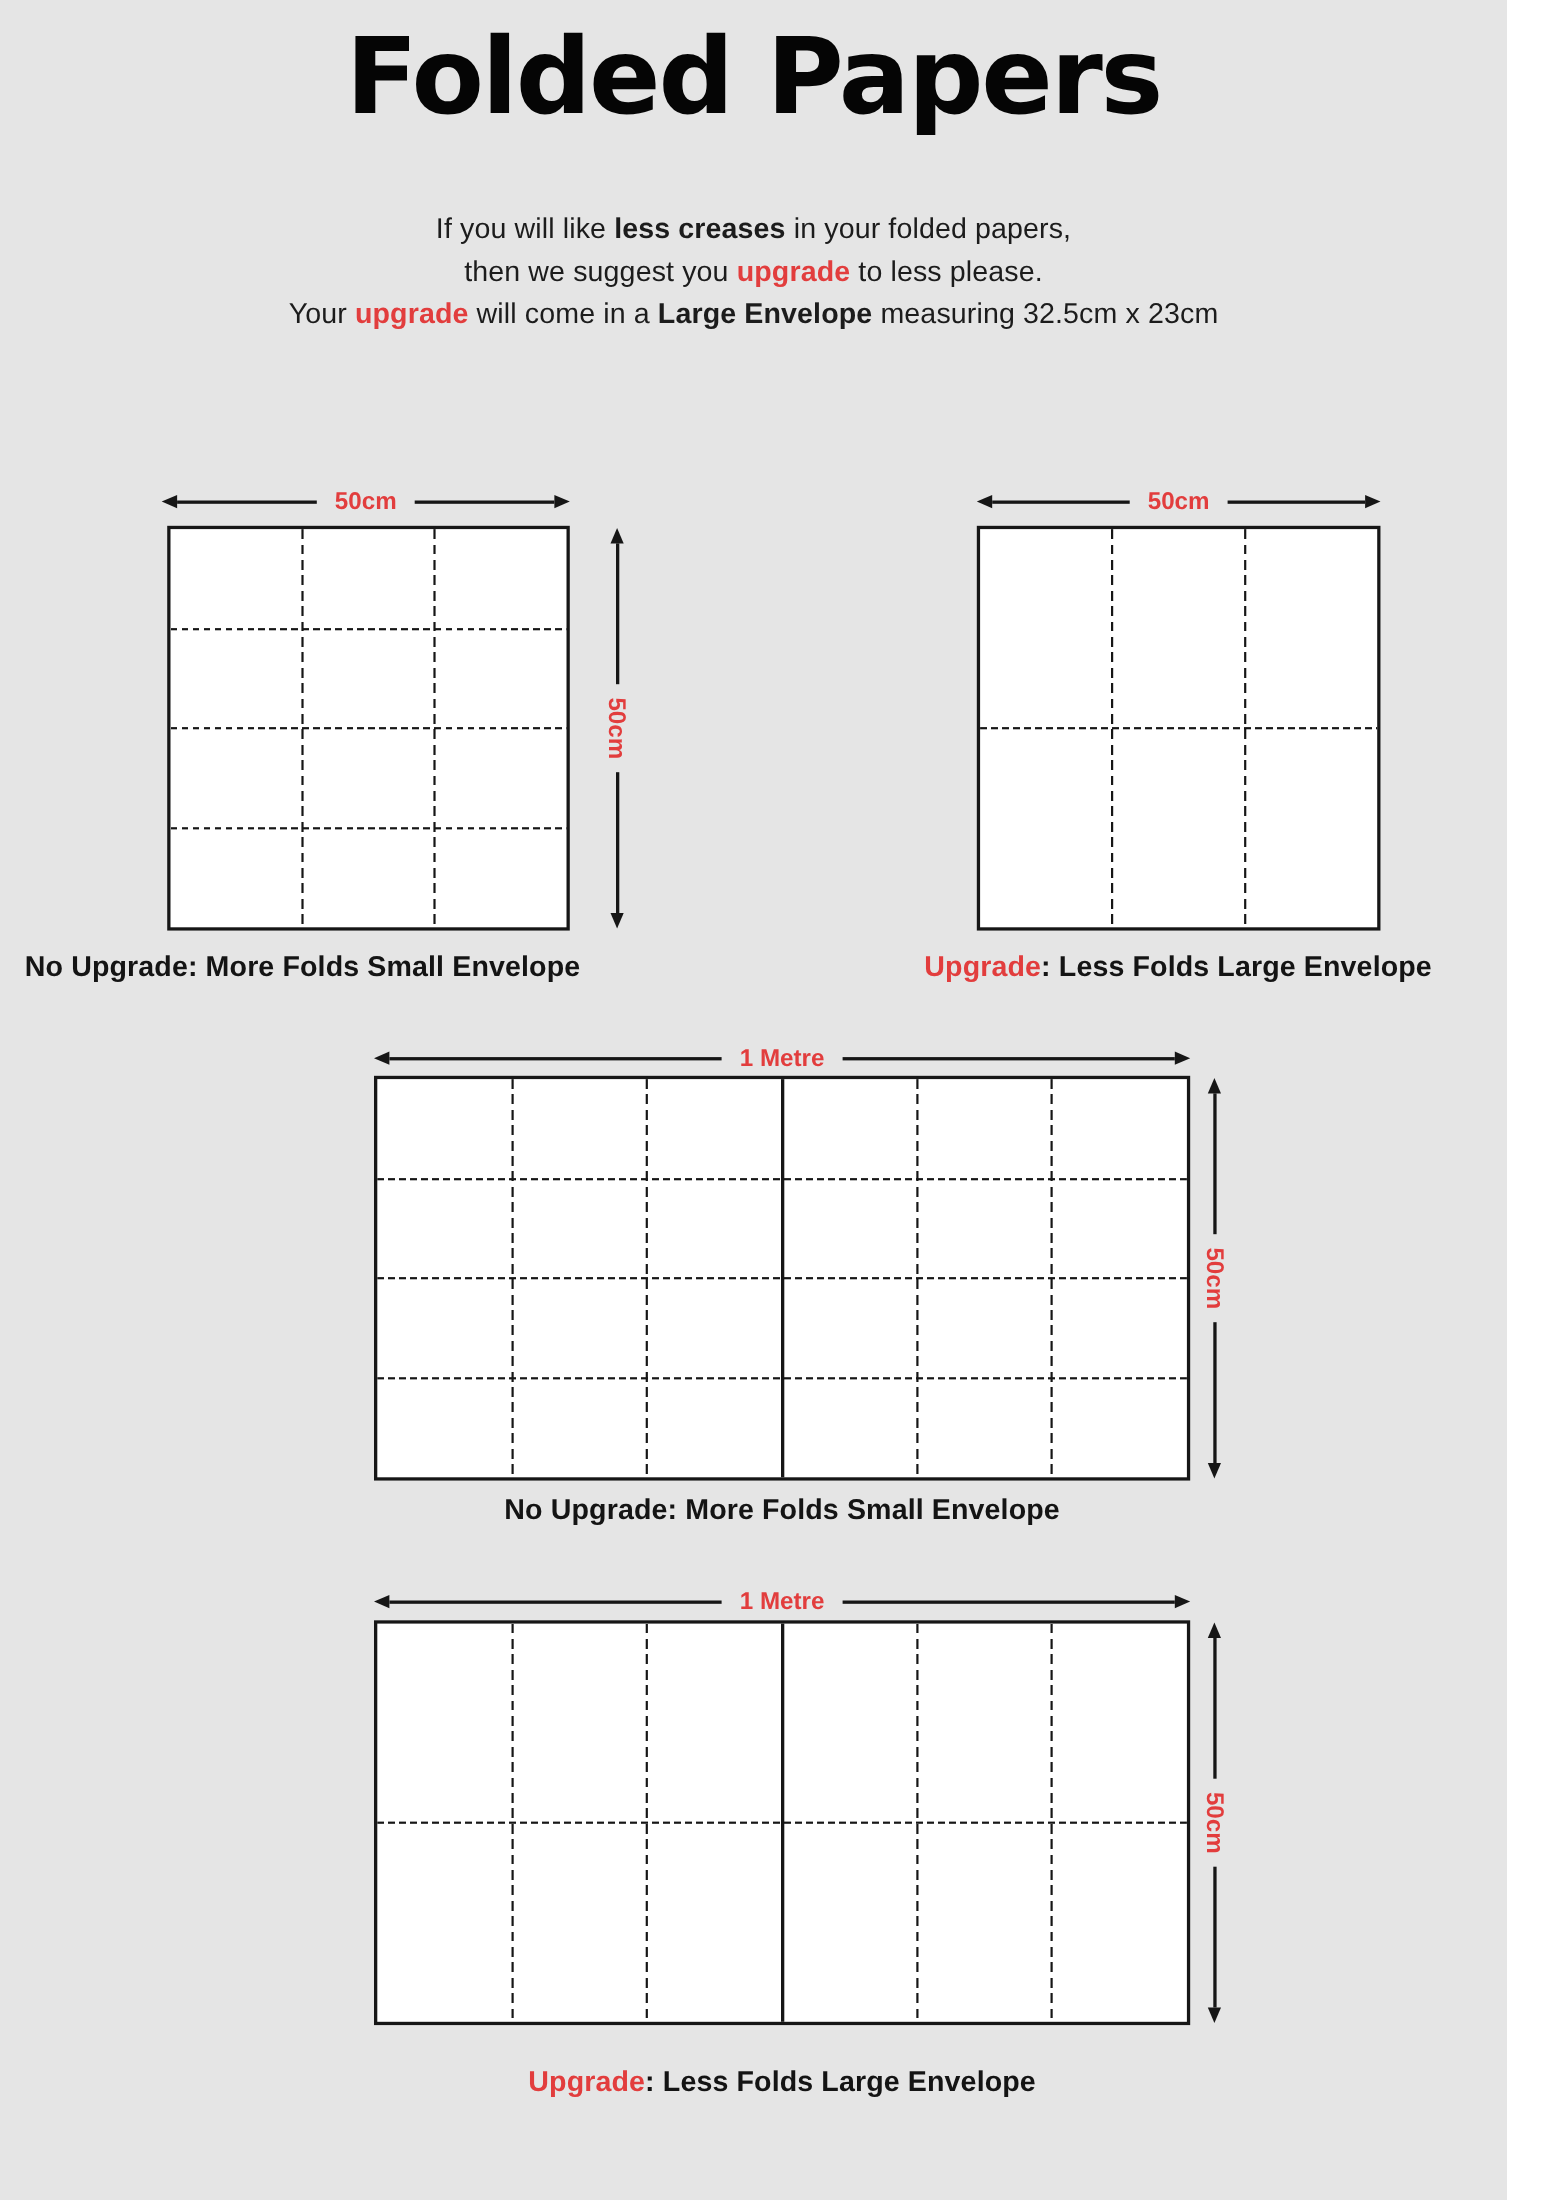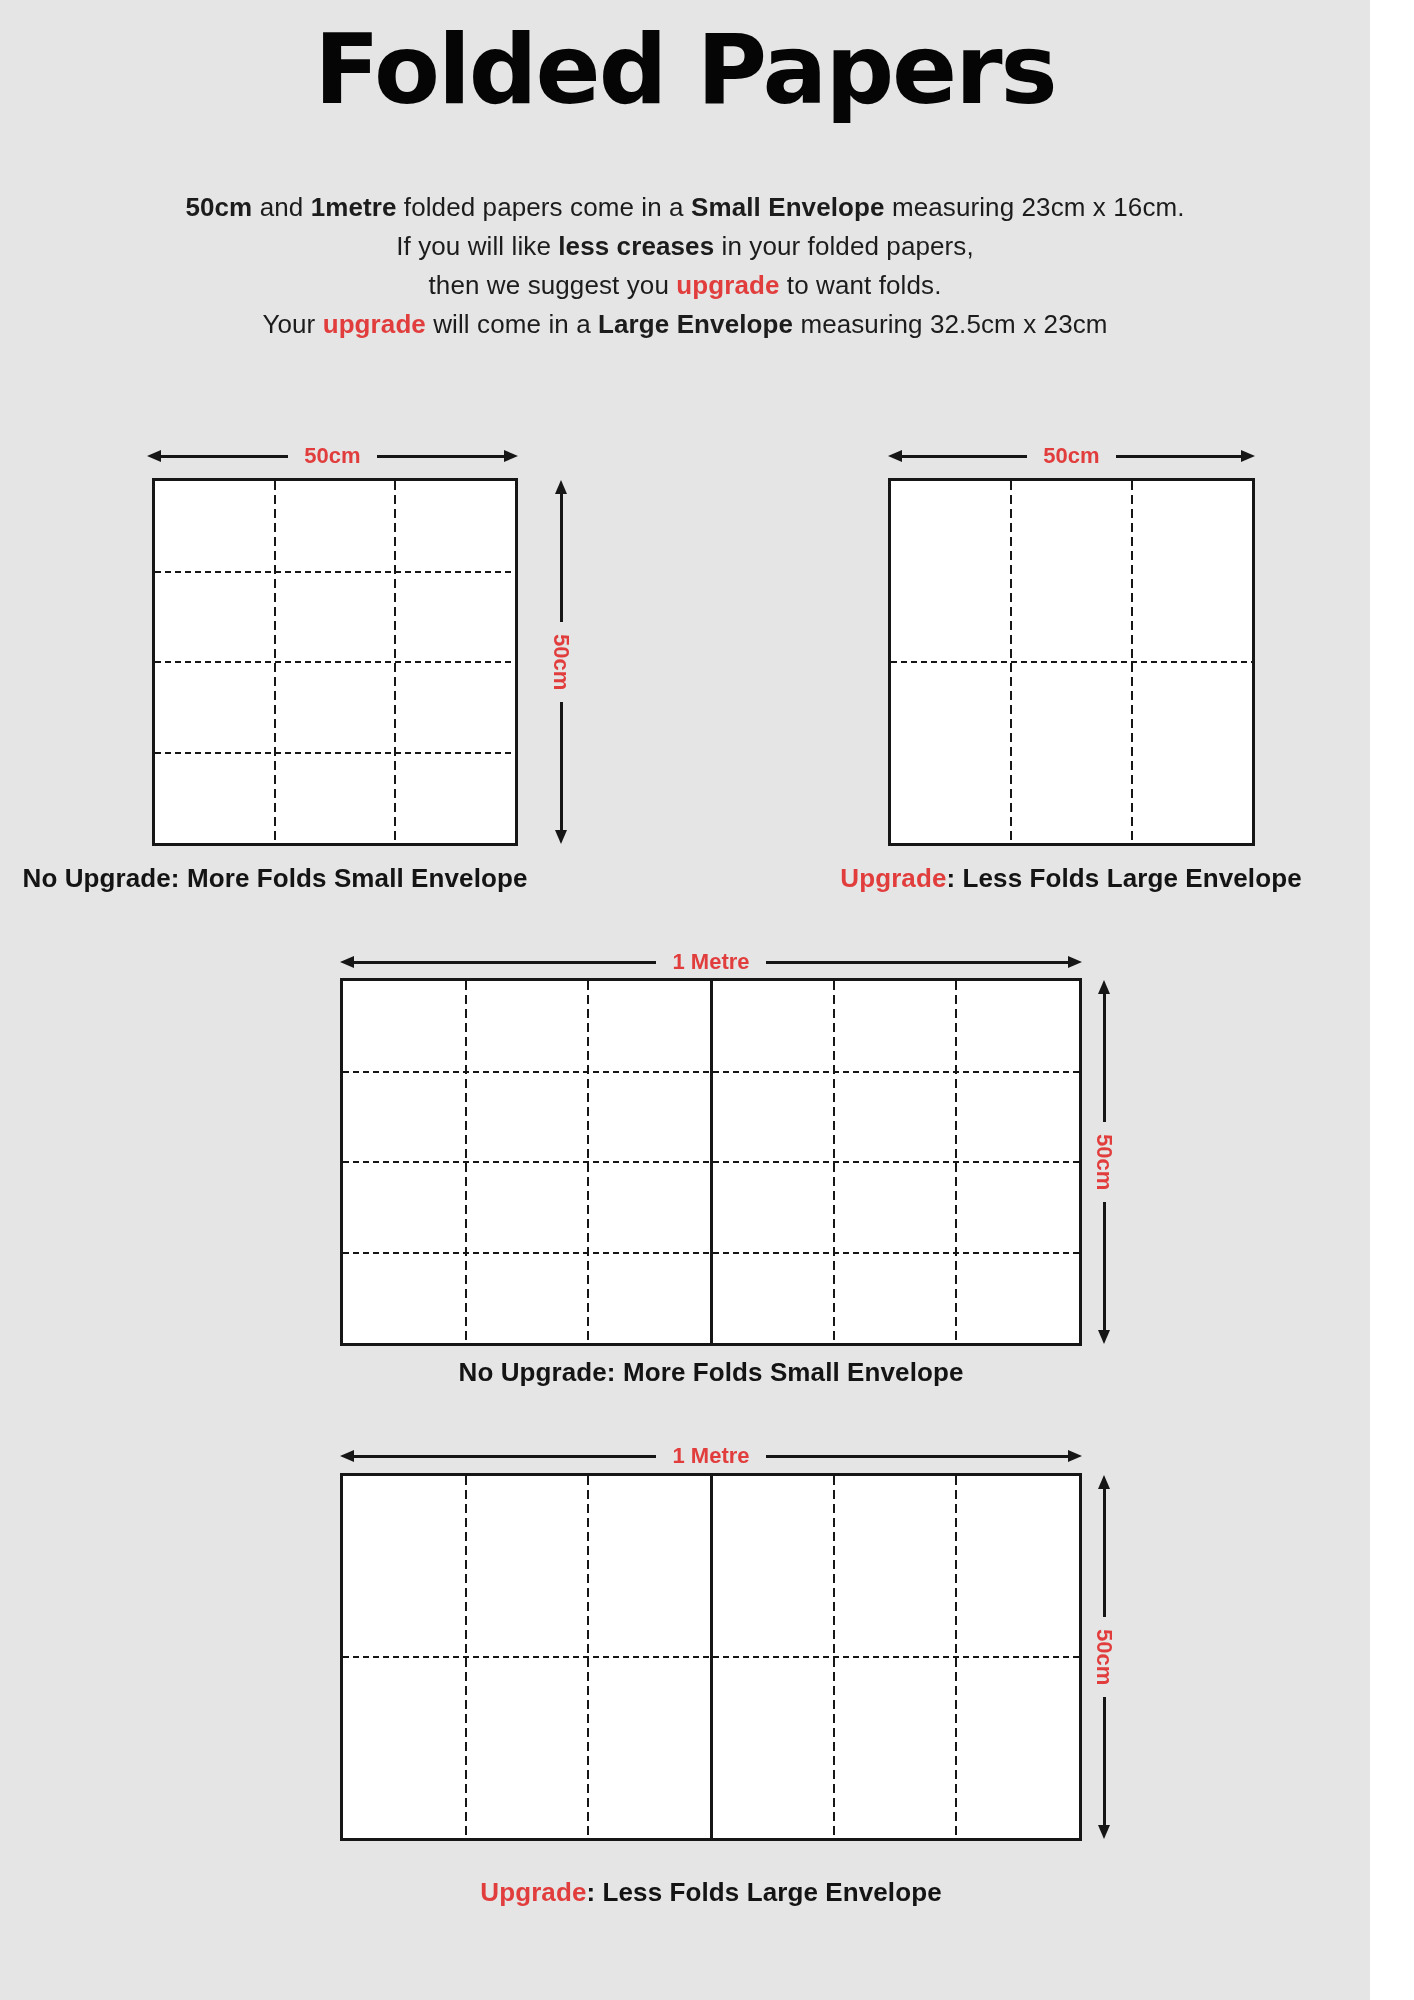--- a/index.html
+++ b/index.html
@@ -40,23 +40,22 @@
   }
 </style>
 </head>
 <body>
 
 <div class="page">
 
   <h1 class="title">Folded Papers</h1>
 
   <div class="intro">
-    <p class="intro-line"><span class="b">50cm</span><span> and </span><span class="b">1metre</span><span> folded papers come in a </span><span class="b">Small Envelope</span><span> measuring 23cm x 16cm.</span></p>
     <p class="intro-line"><span>If you will like </span><span class="b">less creases</span><span> in your folded papers,</span></p>
-    <p class="intro-line"><span>then we suggest you </span><span class="b red">upgrade</span><span> to want folds.</span></p>
+    <p class="intro-line"><span>then we suggest you </span><span class="b red">upgrade</span><span> to less please.</span></p>
     <p class="intro-line"><span>Your </span><span class="b red">upgrade</span><span> will come in a </span><span class="b">Large Envelope</span><span> measuring 32.5cm x 23cm</span></p>
   </div>
 
   <div class="h-arrow" style="left:147px;top:446px;width:371px;">
     <span class="ah ah-left"></span>
     <span class="aline"></span>
     <span class="alabel">50cm</span>
     <span class="aline"></span>
     <span class="ah ah-right"></span>
   </div>

